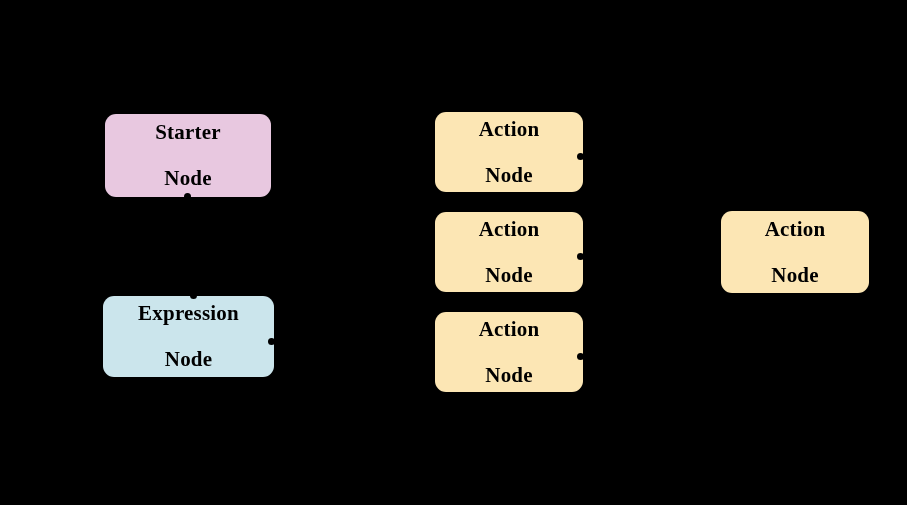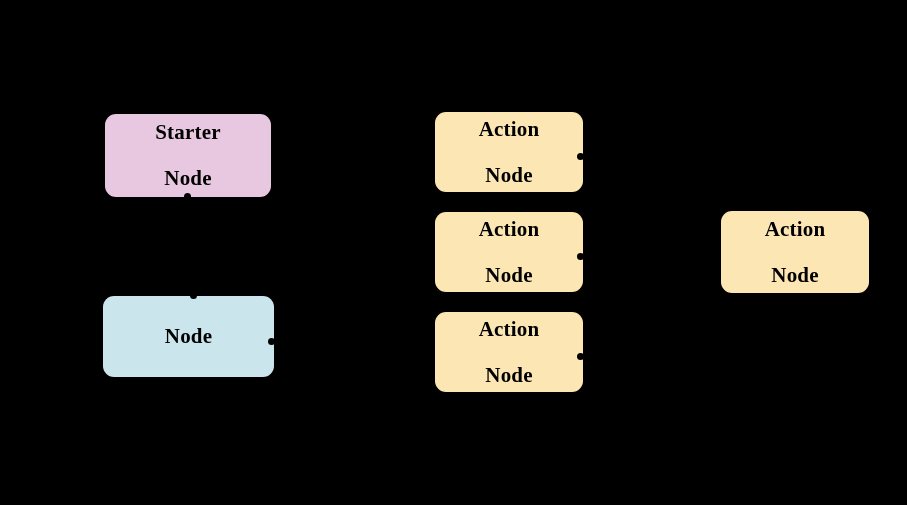--- a/index.html
+++ b/index.html
@@ -75,20 +75,21 @@
       <path d="M 583 252 L 721 252" stroke="#000000" stroke-width="2" fill="none"></path>
     </g>
   </svg>
 
   <div class="node" style="left:105px; top:114px; width:166px; height:83px; background:#e8c8e0;">
     <span class="label-line">Starter</span>
     <span class="label-line">Node</span>
   </div>
 
   <div class="node" style="left:103px; top:296px; width:171px; height:81px; background:#cbe5ec;">
+    <span class="label-line">Expression</span>
     <span class="label-line">Node</span>
   </div>
 
   <div class="node" style="left:435px; top:112px; width:148px; height:80px; background:#fce6b4;">
     <span class="label-line">Action</span>
     <span class="label-line">Node</span>
   </div>
 
   <div class="node" style="left:435px; top:212px; width:148px; height:80px; background:#fce6b4;">
     <span class="label-line">Action</span>

